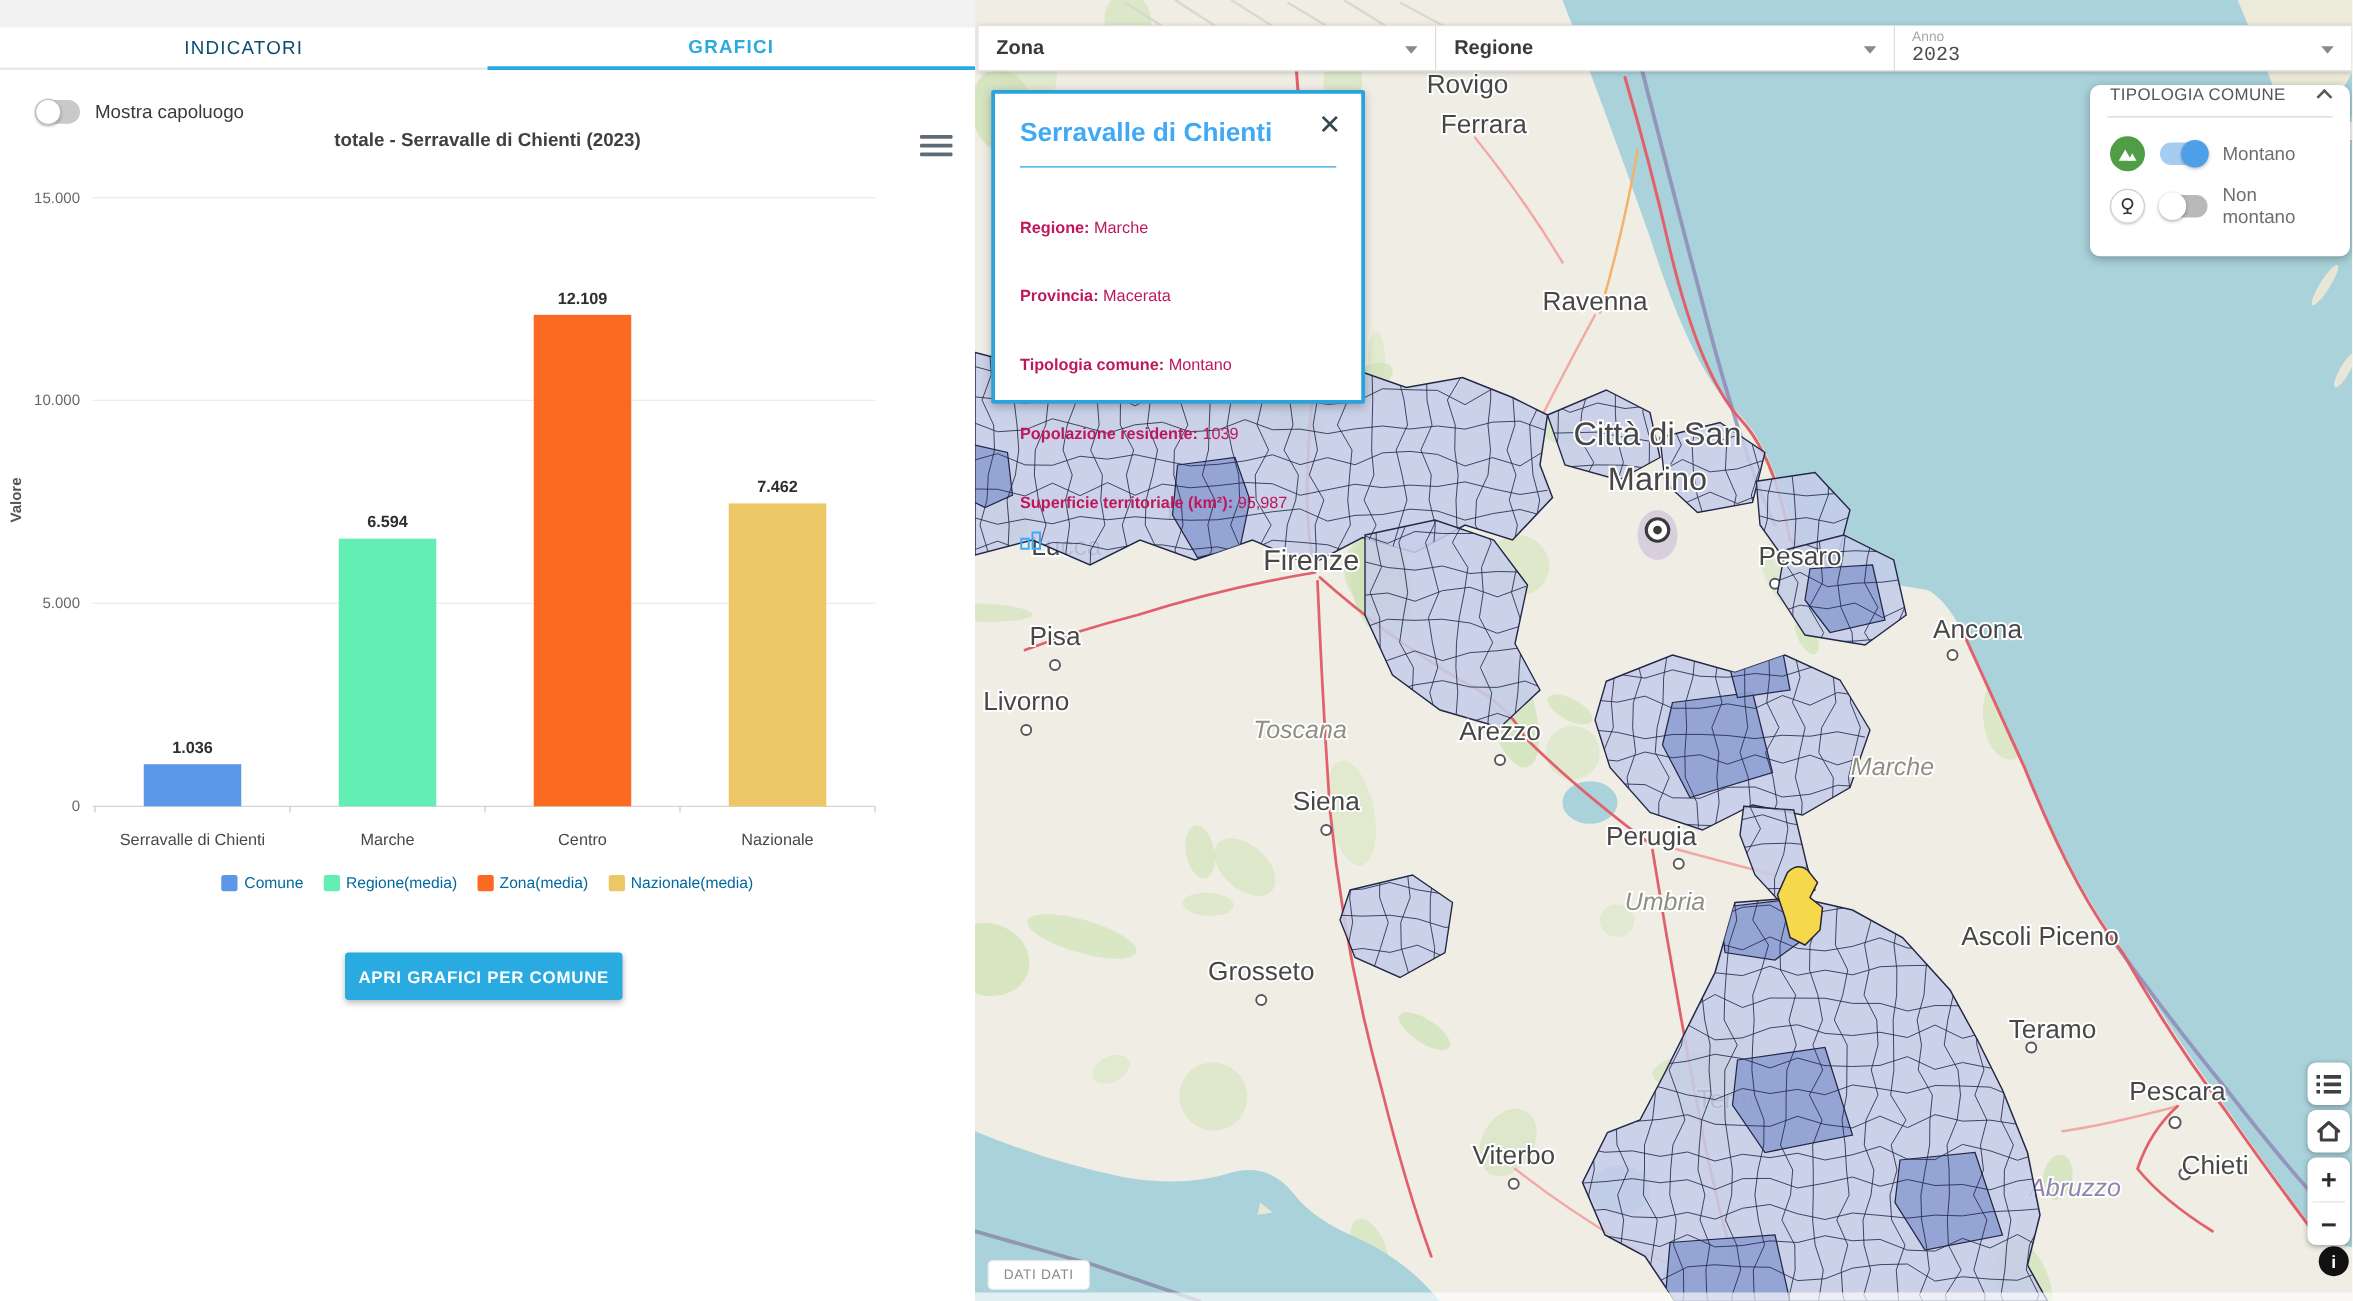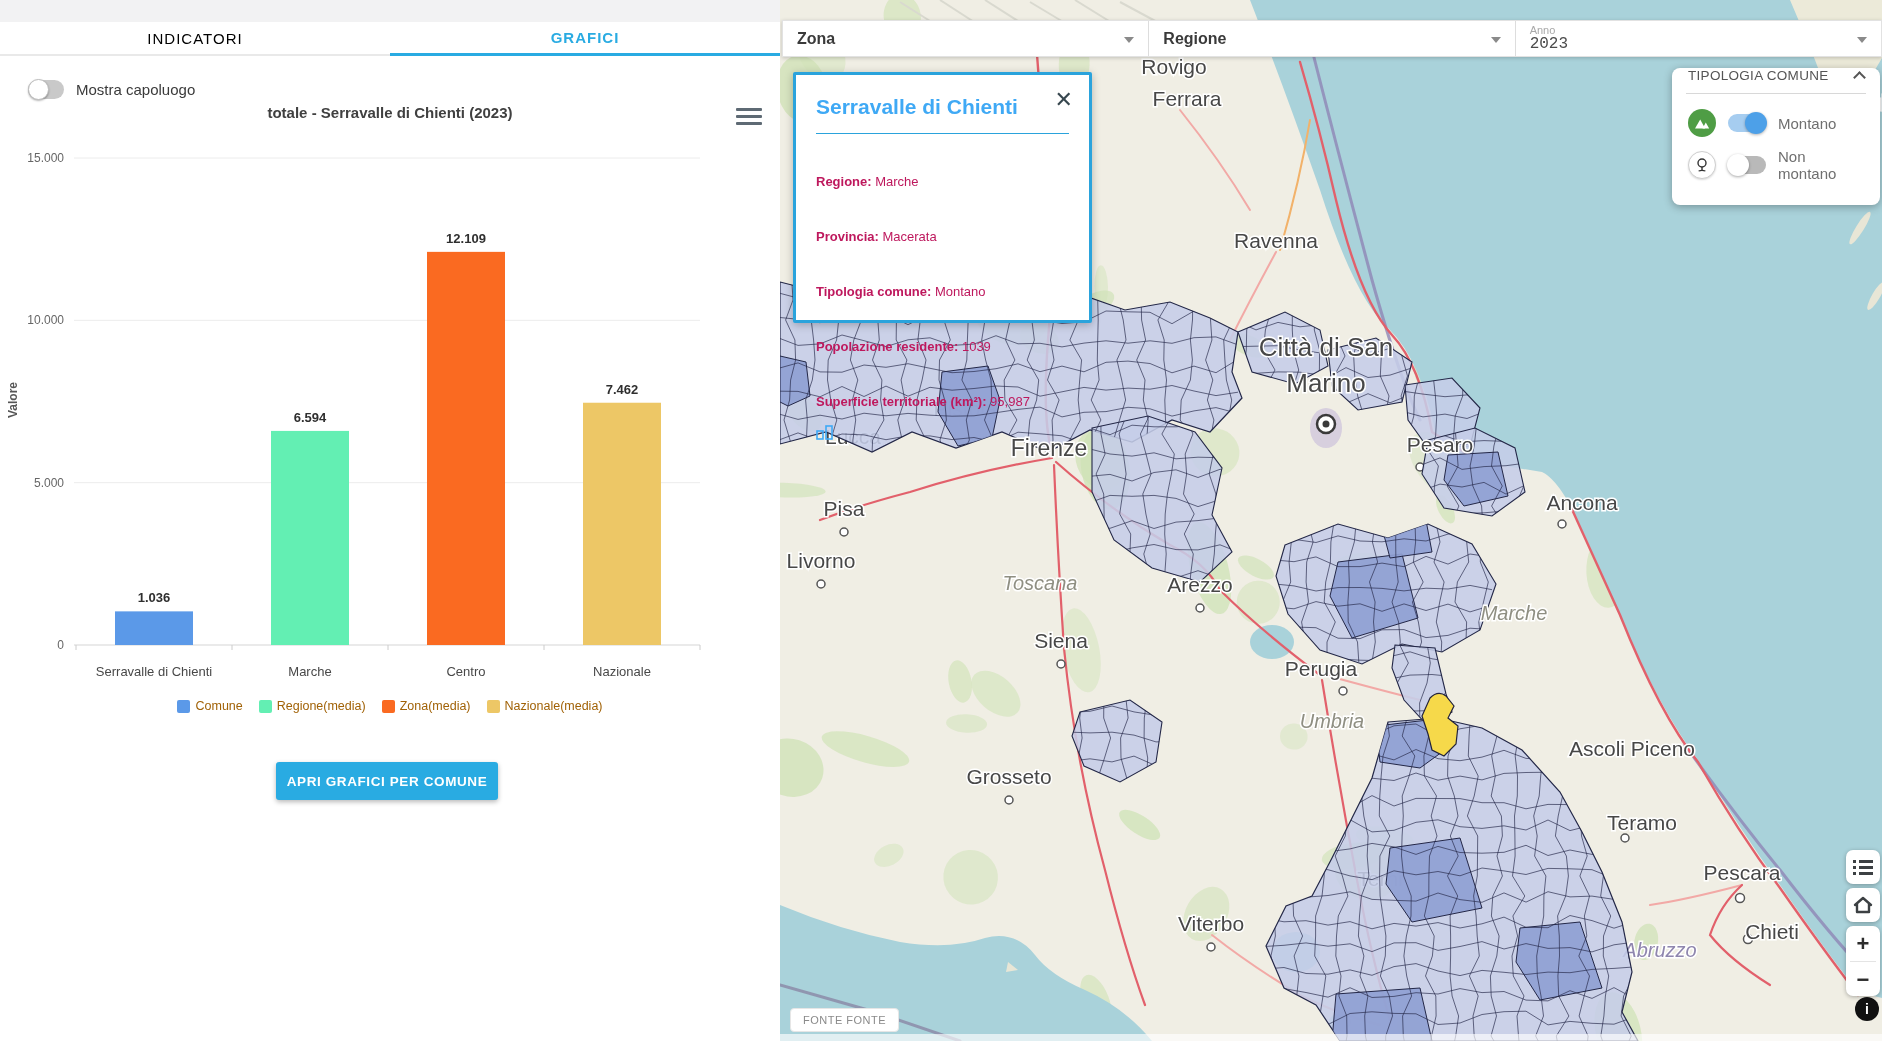--- a/index.html
+++ b/index.html
@@ -4,32 +4,32 @@
 <style>
   html,body{margin:0;padding:0;background:#ffffff;}
   *{box-sizing:border-box;font-family:"Liberation Sans", sans-serif;}
   .app{position:relative;width:1882px;height:1041px;overflow:hidden;background:#fff;}
 
   
   .left-panel{position:absolute;left:0;top:0;width:780px;height:1041px;background:#fff;z-index:5;}
   .top-strip{position:absolute;left:0;top:0;width:780px;height:22px;background:#f2f2f3;}
   .tabs{position:absolute;left:0;top:22px;width:780px;height:34px;display:flex;}
   .tab{flex:1;display:flex;align-items:center;justify-content:center;font-size:15px;letter-spacing:1px;cursor:pointer;}
-  .tab.inactive{color:#000000;border-bottom:2px solid #e9e9e9;}
+  .tab.inactive{color:#0c4a6e;border-bottom:2px solid #e9e9e9;}
   .tab.active{color:#29abe2;font-weight:bold;border-bottom:3px solid #29abe2;}
   .toggle-row{position:absolute;left:28px;top:78px;height:22px;display:flex;align-items:center;gap:12px;}
   .switch{width:36px;height:19px;border-radius:10px;background:#c9c9c9;position:relative;cursor:pointer;}
   .switch .knob{position:absolute;left:0px;top:-1px;width:21px;height:21px;border-radius:50%;background:#fff;border:1px solid #bdbdbd;box-shadow:0 1px 2px rgba(0,0,0,.3);}
   .toggle-label{font-size:15px;color:#3a3a3a;}
   .chart-title{position:absolute;left:0;top:104px;width:780px;text-align:center;font-size:15px;font-weight:bold;color:#404040;}
   .hamburger{position:absolute;left:736px;top:108px;width:26px;height:20px;cursor:pointer;}
   .hamburger span{display:block;height:3px;background:#5e6a74;margin-bottom:4px;border-radius:1px;}
   #chart-svg{position:absolute;left:0;top:0;width:780px;height:760px;}
   .chart-legend{position:absolute;left:0;top:699px;width:780px;display:flex;justify-content:center;align-items:center;gap:16px;}
-  .chart-legend .item{display:flex;align-items:center;gap:5px;font-size:12.5px;color:#a16207;}
+  .chart-legend .item{display:flex;align-items:center;gap:5px;font-size:12.5px;color:#0369a1;}
   .chart-legend .sq{width:13px;height:13px;border-radius:2px;}
   .open-btn{position:absolute;left:276px;top:762px;width:222px;height:38px;background:#29abe2;color:#fff;border:none;border-radius:3px;font-size:13.5px;font-weight:bold;letter-spacing:.6px;box-shadow:0 2px 5px rgba(0,0,0,.28);cursor:pointer;}
 
   
   .map-panel{position:absolute;left:780px;top:0;width:1102px;height:1041px;background:#f0eee4;overflow:hidden;}
   #map-svg{position:absolute;left:0;top:0;}
   .city{font-size:21px;fill:#474747;stroke:#ffffff;stroke-width:3px;paint-order:stroke;}
   .city.big{font-size:26px;}
   .city.mid{font-size:23px;}
   .region{font-size:20px;font-style:italic;fill:#8f8f82;stroke:#fff;stroke-width:3px;paint-order:stroke;}
@@ -612,16 +612,16 @@
       <svg width="22" height="20" viewBox="0 0 22 20">
         <path d="M3,10 L11,3 L19,10 M5,8.5 V17 H17 V8.5" fill="none" stroke="#3c4043" stroke-width="2.4" stroke-linejoin="round" stroke-linecap="round"></path>
       </svg>
     </div>
     <div class="zoomstack">
       <div class="zbtn">+</div>
       <div class="zdiv"></div>
       <div class="zbtn">−</div>
     </div>
     <div class="info-btn">i</div>
-    <div class="fonte-btn">FONTE FONTE</div>
+    <div class="fonte-btn">DATI DATI</div>
     <div class="attrib-strip"></div>
   </div>
 </div>
 
 </body></html>

